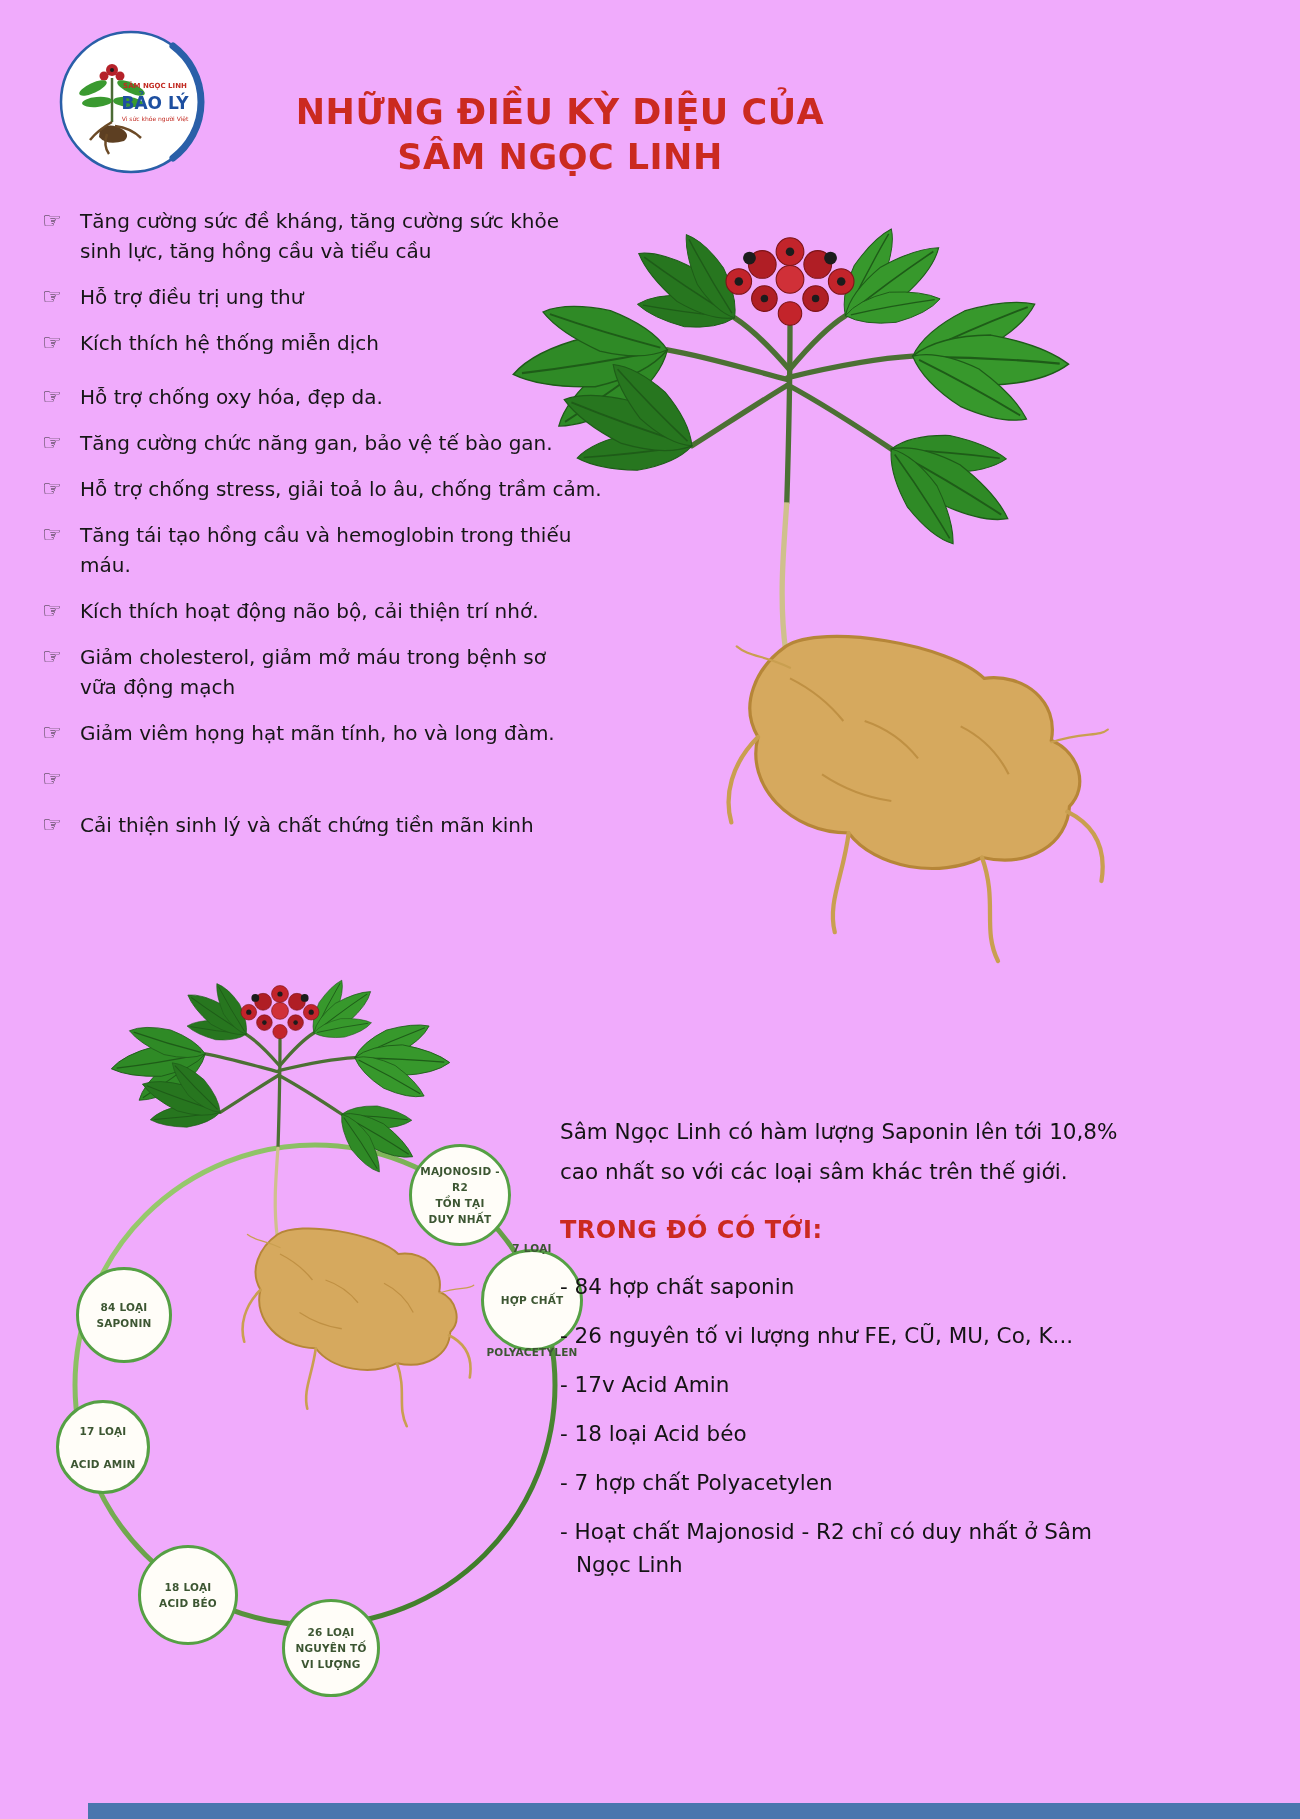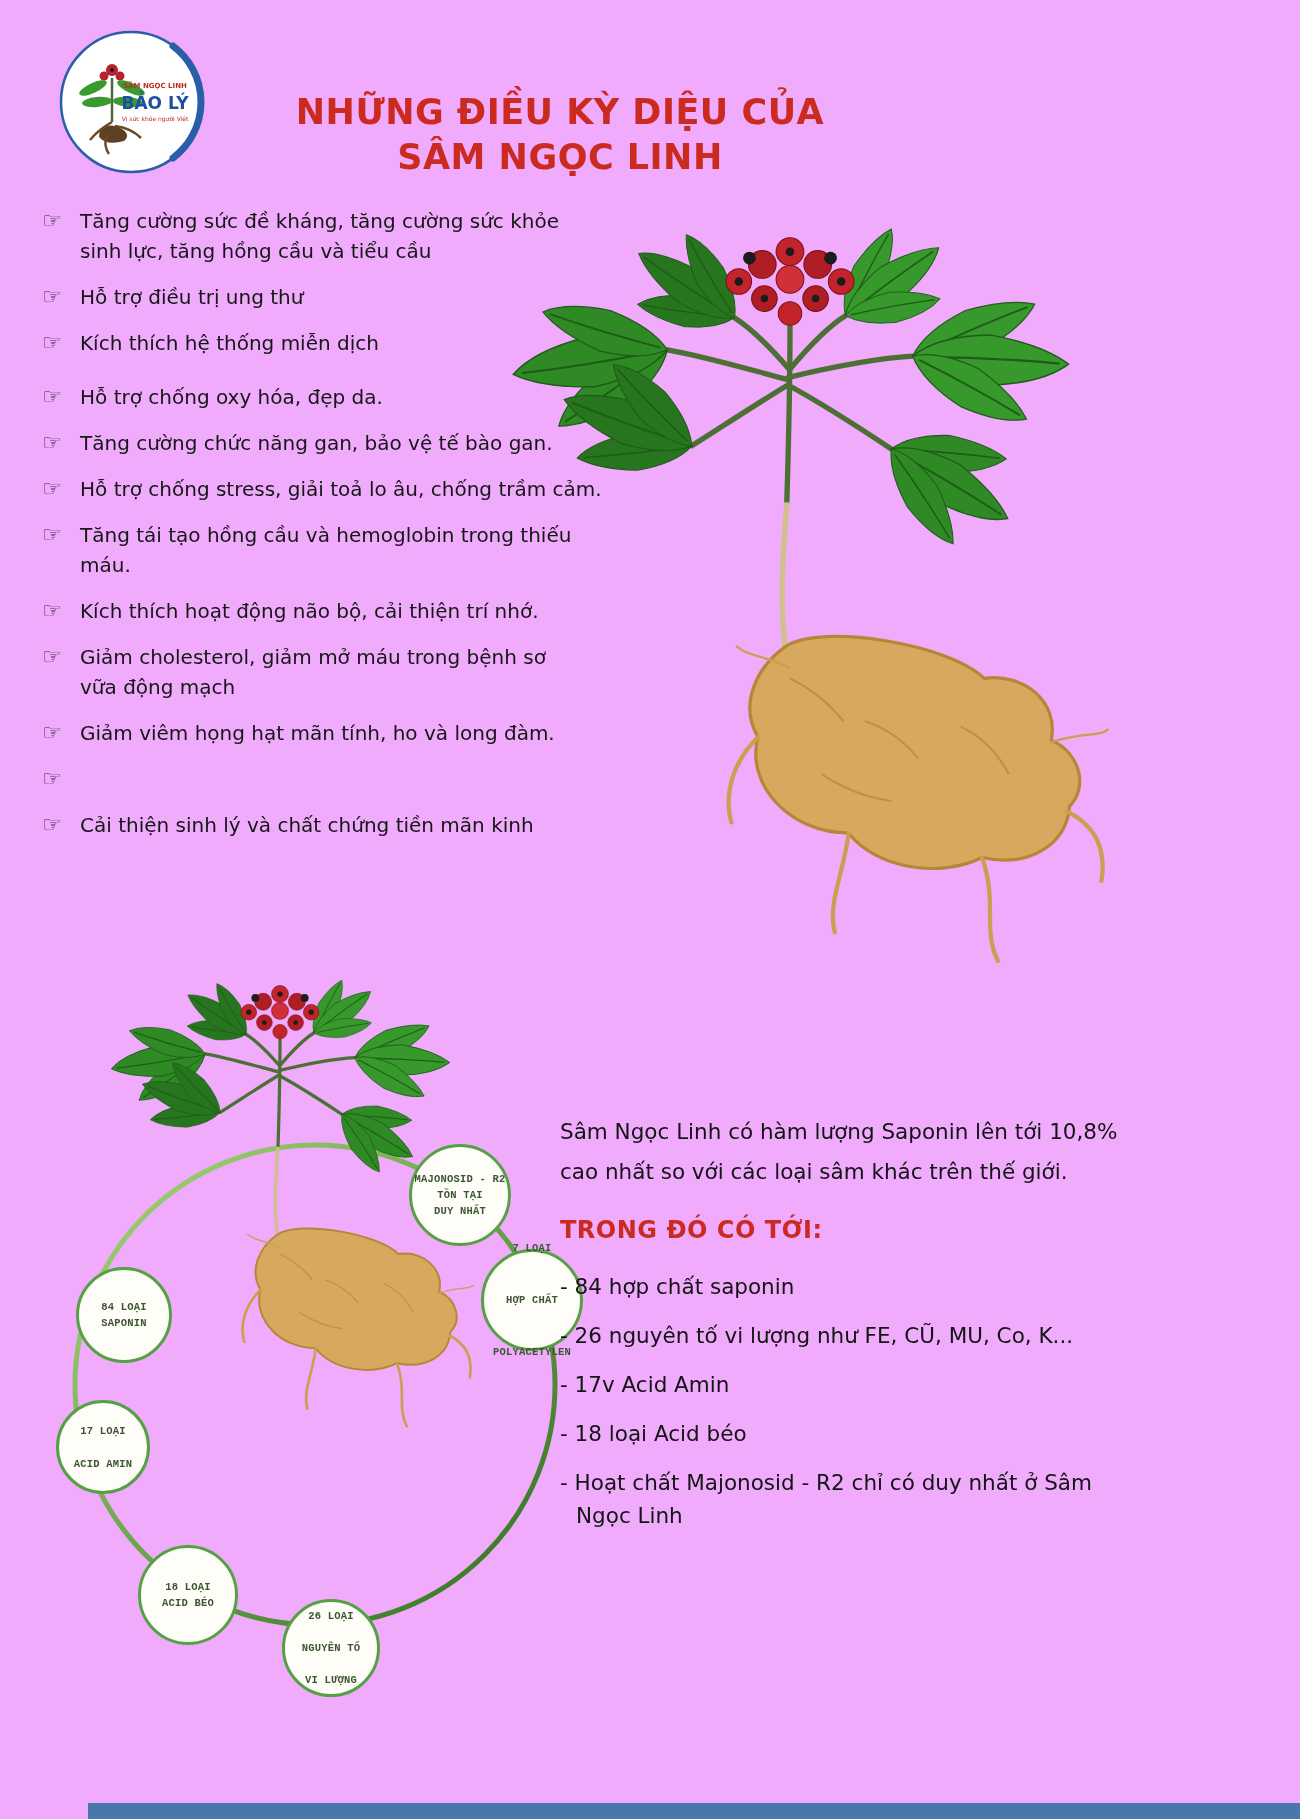--- a/index.html
+++ b/index.html
@@ -20,27 +20,27 @@
   .benefit .btxt{white-space:pre-wrap;}
 
   
   .plant-top{position:absolute;left:470px;top:213px;width:640px;height:760px;}
   .diagram{position:absolute;left:30px;top:1010px;width:580px;height:700px;}
   .diagram .ring{position:absolute;left:0;top:0;}
   .diagram .plant{position:absolute;left:55px;top:-38px;width:390px;height:460px;}
 
   .badge{position:absolute;background:#fffdf8;border:3px solid #55a044;border-radius:50%;
          display:flex;flex-direction:column;align-items:center;justify-content:center;
-         text-align:center;color:#3c5632;font-weight:bold;font-size:10.5px;line-height:16px;letter-spacing:.2px;font-family:Liberation Mono, monospace;}
+         text-align:center;color:#3c5632;font-weight:bold;font-size:10.5px;line-height:16px;letter-spacing:.2px;}
   .badge-majonosid{left:379px;top:134px;width:96px;height:96px;}
   .badge-polyacetylen{left:451px;top:239px;width:96px;height:96px;gap:36px;}
   .badge-saponin{left:46px;top:257px;width:90px;height:90px;}
   .badge-acid-amin{left:26px;top:390px;width:88px;height:88px;gap:17px;}
   .badge-acid-beo{left:108px;top:535px;width:94px;height:94px;}
-  .badge-vi-luong{left:252px;top:589px;width:92px;height:92px;gap:16px;}
+  .badge-vi-luong{left:252px;top:589px;width:92px;height:92px;}
 
   
   .composition{position:absolute;left:560px;top:1112px;width:575px;color:#141414;}
   .comp-intro{font-size:21.5px;line-height:40px;}
   .comp-heading{margin-top:24px;color:#cb2a20;font-weight:bold;font-size:24px;letter-spacing:.5px;}
   .comp-list{margin-top:26px;}
   .comp-item{font-size:21.5px;line-height:33px;margin-bottom:16px;
              padding-left:16px;text-indent:-16px;white-space:pre-wrap;}
 
   .footer-bar{position:absolute;left:88px;bottom:0;width:1212px;height:16px;background:#4a76ae;}
@@ -266,19 +266,20 @@
     <div class="comp-intro">
       <div>Sâm Ngọc Linh có hàm lượng Saponin lên tới 10,8%</div>
       <div>cao nhất so với các loại sâm khác trên thế giới.</div>
     </div>
     <div class="comp-heading">TRONG ĐÓ CÓ TỚI:</div>
     <div class="comp-list">
       <div class="comp-item">- 84 hợp chất saponin</div>
       <div class="comp-item">- 26 nguyên tố vi lượng như FE, CŨ, MU, Co, K...</div>
       <div class="comp-item">- 17v Acid Amin</div>
       <div class="comp-item">- 18 loại Acid béo</div>
+      <div class="comp-item">- 7 hợp chất Polyacetylen</div>
       <div class="comp-item">- Hoạt chất Majonosid - R2 chỉ có duy nhất ở Sâm
 Ngọc Linh</div>
     </div>
   </div>
 
   <div class="footer-bar"></div>
 </div>
 
 </body></html>

